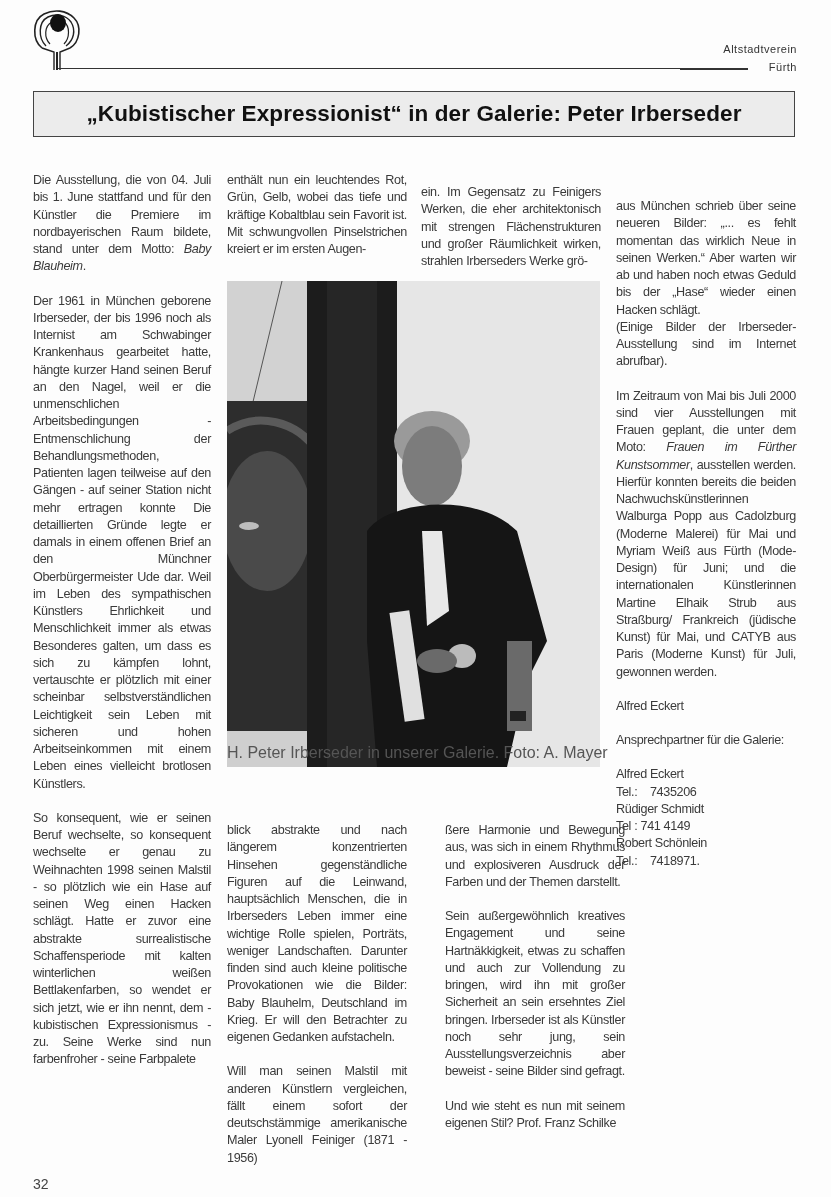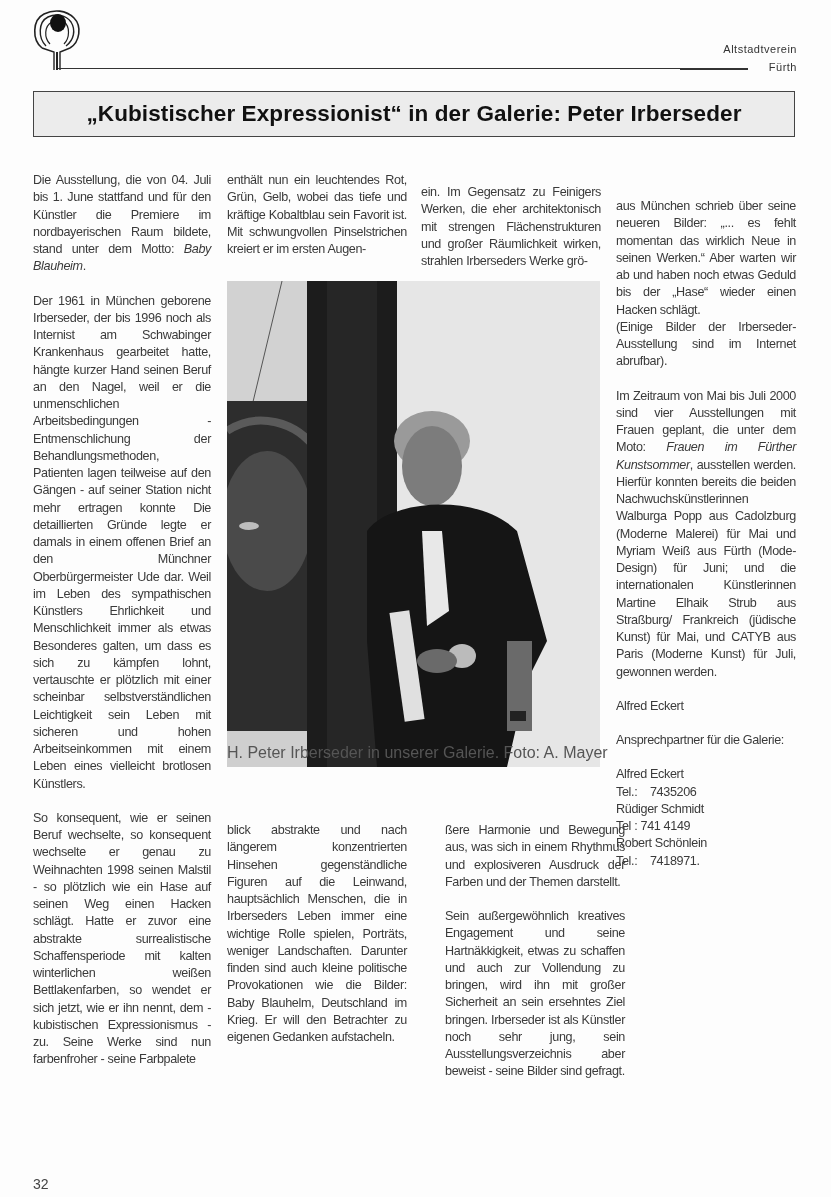--- a/index.html
+++ b/index.html
@@ -91,25 +91,27 @@
     <ellipse cx="235" cy="375" rx="14" ry="12" fill="#bbbbbb"></ellipse>
     <ellipse cx="210" cy="380" rx="20" ry="12" fill="#6a6a6a"></ellipse>
     <rect x="280" y="360" width="25" height="90" fill="#6a6a6a"></rect>
     <rect x="283" y="430" width="16" height="10" fill="#222"></rect>
   </svg>
 </div>
 <div class="caption">H. Peter Irberseder in unserer Galerie. Foto: A. Mayer</div>
 
 <div class="col col2b">
   <p>blick abstrakte und nach längerem konzentrierten Hinsehen gegenständliche Figuren auf die Leinwand, hauptsächlich Menschen, die in Irberseders Leben immer eine wichtige Rolle spielen, Porträts, weniger Landschaften. Darunter finden sind auch kleine politische Provokationen wie die Bilder: Baby Blauhelm, Deutschland im Krieg. Er will den Betrachter zu eigenen Gedanken aufstacheln.</p>
+  <p>Will man seinen Malstil mit anderen Künstlern vergleichen, fällt einem sofort der deutschstämmige amerikanische Maler Lyonell Feiniger (1871 - 1956)</p>
 </div>
 
 <div class="col col3b">
   <p>ßere Harmonie und Bewegung aus, was sich in einem Rhythmus und explosiveren Ausdruck der Farben und der Themen darstellt.</p>
   <p>Sein außergewöhnlich kreatives Engagement und seine Hartnäkkigkeit, etwas zu schaffen und auch zur Vollendung zu bringen, wird ihn mit großer Sicherheit an sein ersehntes Ziel bringen. Irberseder ist als Künstler noch sehr jung, sein Ausstellungsverzeichnis aber beweist - seine Bilder sind gefragt.</p>
+  <p>Und wie steht es nun mit seinem eigenen Stil? Prof. Franz Schilke</p>
 </div>
 
 <div class="col col4">
   <p class="tight">aus München schrieb über seine neueren Bilder: „... es fehlt momentan das wirklich Neue in seinen Werken.“ Aber warten wir ab und haben noch etwas Geduld bis der „Hase“ wieder einen Hacken schlägt.</p>
   <p>(Einige Bilder der Irberseder-Ausstellung sind im Internet abrufbar).</p>
   <p><span>Im Zeitraum von Mai bis Juli 2000 sind vier Ausstellungen mit Frauen geplant, die unter dem Moto: </span><em>Frauen im Fürther Kunstsommer</em><span>, ausstellen werden. Hierfür konnten bereits die beiden Nachwuchskünstlerinnen Walburga Popp aus Cadolzburg (Moderne Malerei) für Mai und Myriam Weiß aus Fürth (Mode-Design) für Juni; und die internationalen Künstlerinnen Martine Elhaik Strub aus Straßburg/ Frankreich (jüdische Kunst) für Mai, und CATYB aus Paris (Moderne Kunst) für Juli, gewonnen werden.</span></p>
   <p>Alfred Eckert</p>
   <p>Ansprechpartner für die Galerie:</p>
   <p>
     <span class="contact-line">Alfred Eckert</span>

